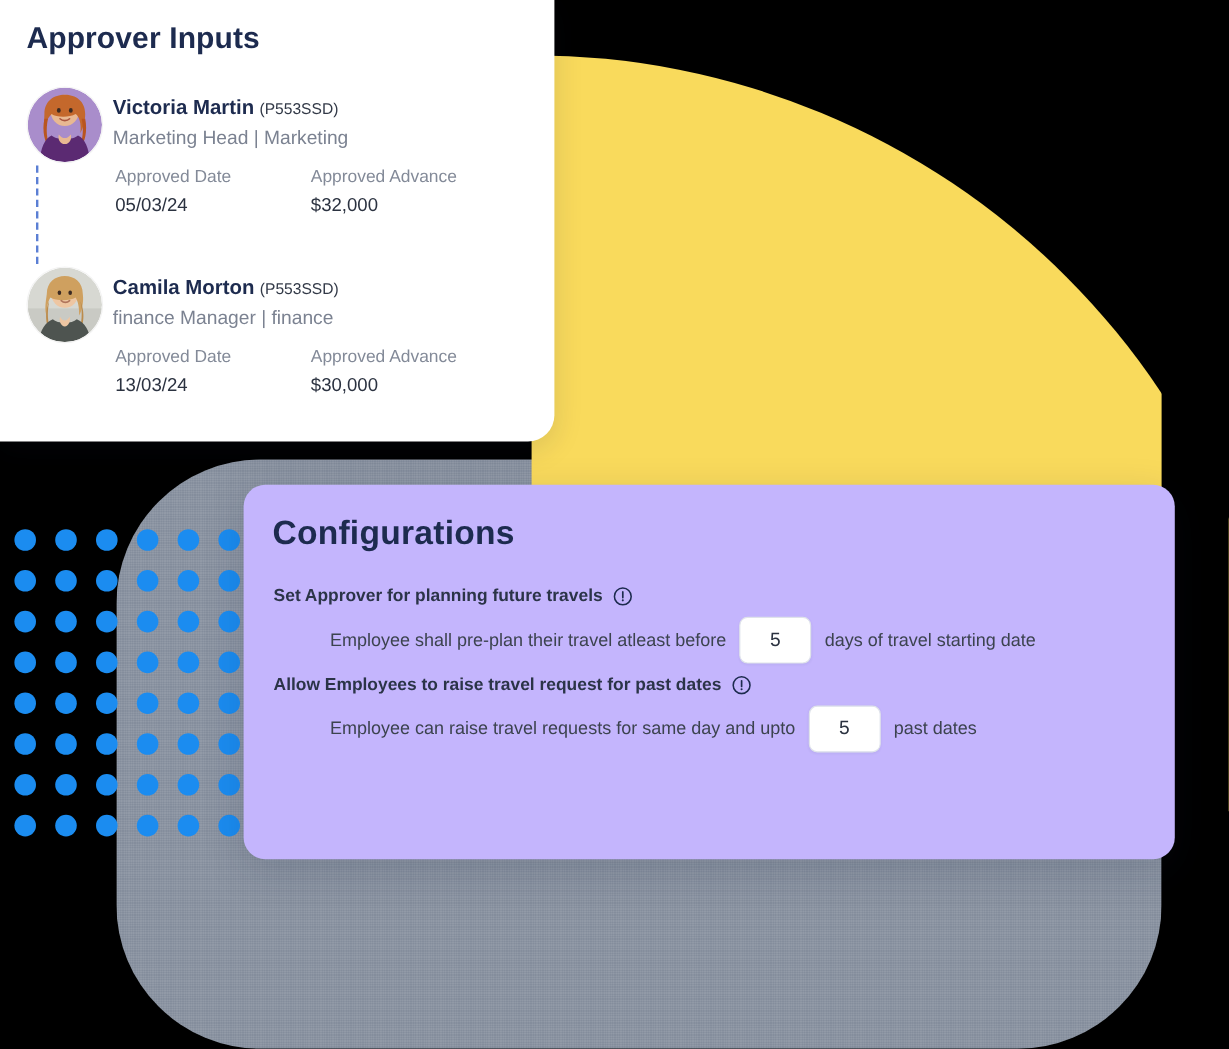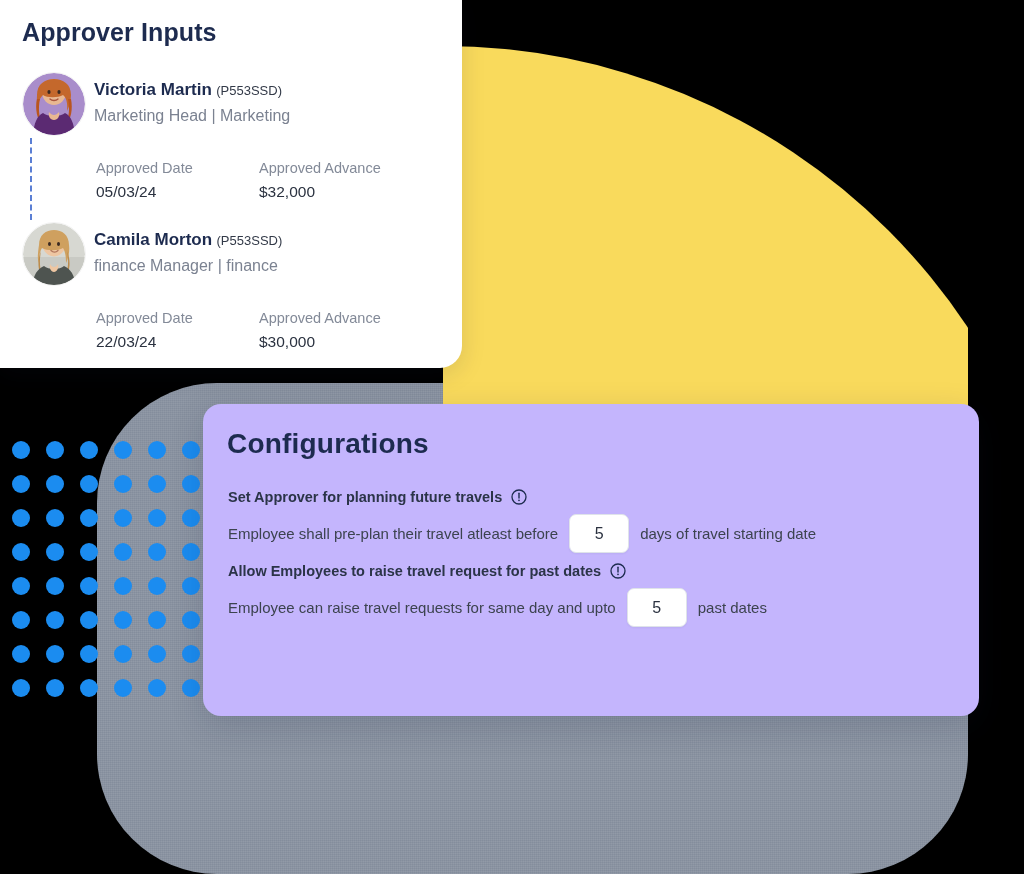--- a/index.html
+++ b/index.html
@@ -72,21 +72,21 @@
   }
   .avatar svg{display:block;width:62px;height:62px;}
   .dash-link{
     position:absolute;left:30px;top:138px;width:0;height:82px;
     border-left:2px dashed #5b7fd4;
   }
   .pname{position:absolute;left:72px;top:8px;white-space:nowrap;}
   .pname b{font-size:17px;font-weight:700;color:#1d2b4f;}
   .pname span{font-size:13px;font-weight:400;color:#333a48;}
   .prole{position:absolute;left:72px;top:35px;font-size:16px;color:#7b8291;white-space:nowrap;}
-  .pmeta{position:absolute;left:74px;top:68px;width:340px;margin-top:20px;}
+  .pmeta{position:absolute;left:74px;top:68px;width:340px;}
   .pcol{display:inline-block;vertical-align:top;}
   .pcol.c1{width:163px;}
   .plabel{font-size:14.5px;color:#838a98;margin-bottom:7px;}
   .pvalue{font-size:15.5px;color:#2b3240;}
 
   
   .config-card{
     position:absolute;left:203px;top:404px;width:776px;height:312px;
     background:#c4b5fd;border-radius:18px;
     box-shadow:0 10px 34px rgba(20,30,60,.16);
@@ -96,21 +96,21 @@
     font-size:28px;font-weight:700;color:#1d2b4f;letter-spacing:.2px;
   }
   .cfg-row{position:absolute;left:25px;width:670px;}
   .r1{top:85px;} .r2{top:159px;} .r3{top:233px;}
   .cfg-head{
     font-size:14.5px;font-weight:700;color:#2b3448;
     display:flex;align-items:center;gap:9px;margin-bottom:9px;
   }
   .info-icon{display:inline-block;width:16px;height:16px;line-height:0;}
   .info-icon svg{display:block;}
-  .cfg-body{display:flex;align-items:center;gap:0;font-size:15px;color:#3c434f;}
+  .cfg-body{display:flex;align-items:center;gap:0;font-size:15px;color:#3c434f;margin-left:47px;}
   .cfg-body .txt{white-space:nowrap;}
   .num-box{
     display:inline-flex;align-items:center;justify-content:center;
     width:58px;height:37px;margin:0 11px;
     border:1px solid #dfe3ea;border-radius:7px;background:#fff;
     font-size:16px;color:#2b3240;
     box-shadow:0 1px 2px rgba(20,30,60,.05);
   }
 </style>
 </head>
@@ -241,21 +241,21 @@
         </svg>
       </div>
       <div class="pname">
         <b>Camila Morton</b>
         <span>(P553SSD)</span>
       </div>
       <div class="prole">finance Manager | finance</div>
       <div class="pmeta">
         <div class="pcol c1">
           <div class="plabel">Approved Date</div>
-          <div class="pvalue">22/03/24</div>
+          <div class="pvalue">13/03/24</div>
         </div><div class="pcol">
           <div class="plabel">Approved Advance</div>
           <div class="pvalue">$30,000</div>
         </div>
       </div>
     </div>
   </div>
 
   <div class="config-card">
     <div class="config-title">Configurations</div>

